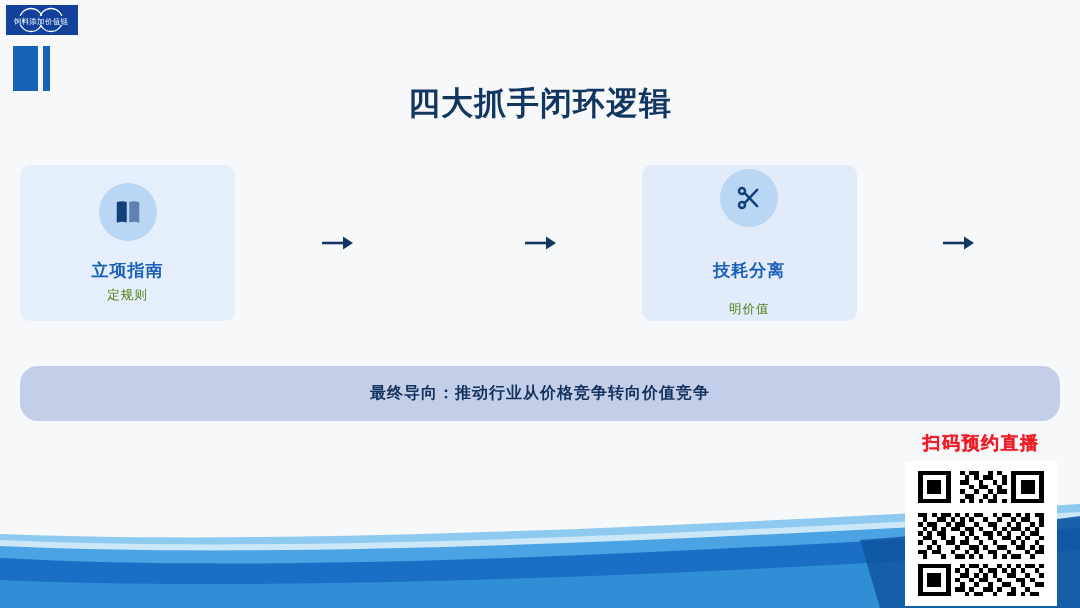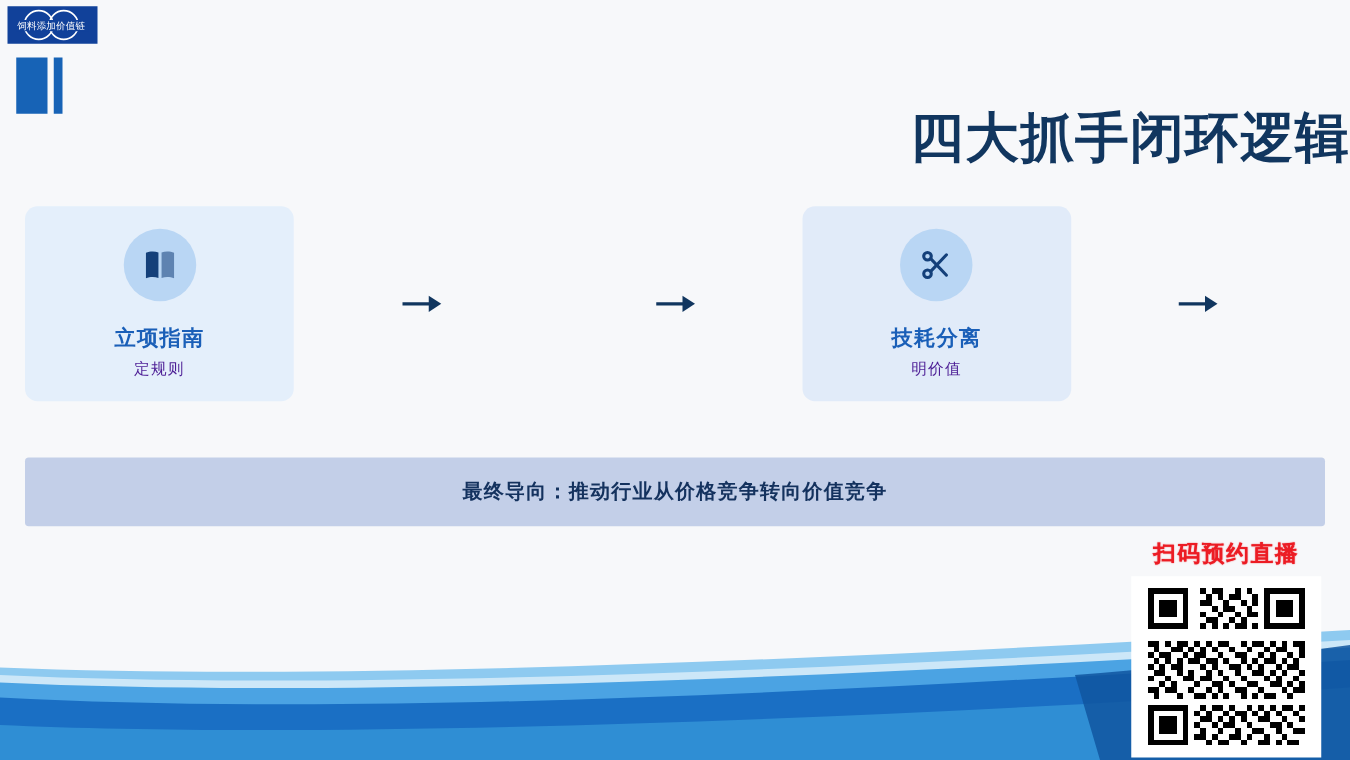--- a/index.html
+++ b/index.html
@@ -31,70 +31,70 @@
     width:25px; height:45px; background:#1763b6;
   }
   .brand-bar-b {
     position:absolute; left:43px; top:46px;
     width:7px; height:45px; background:#1763b6;
   }
 
   
   .title {
     position:absolute; left:0; top:82px; width:1080px;
-    text-align:right;
-    font-size:43px; font-weight:bold;
+    text-align:center;
+    font-size:32px; font-weight:bold;
     color:#11365f;
     letter-spacing:1px;
   }
 
   
   .flow {
     position:absolute; left:20px; top:164px;
     width:1040px; height:158px;
     display:flex; align-items:center;
   }
   .card {
     width:215px; height:156px;
     border-radius:10px;
     display:flex; flex-direction:column;
     align-items:center; justify-content:center;
     background:#e4effb;
   }
   .card.v2 { background:#e3edfa; }
-  .card.v3 { background:#e1ebf9; }
+  .card.v3 { background:#e1ebf9;gap:14px; }
   .card.v4 { background:#e6eef9; }
   .icon-circle {
     width:58px; height:58px; border-radius:50%;
     background:#b9d6f4;
     display:flex; align-items:center; justify-content:center;
     margin-bottom:18px;
   }
   .icon-circle svg { display:block; }
   .card-title {
     font-size:17px; font-weight:bold;
     color:#1a5fb8; letter-spacing:1px;
     margin-bottom:5px;
   }
   .card-sub {
-    font-size:12.5px; color:#4c1d95; letter-spacing:1px;
+    font-size:12.5px; color:#4d7c0f; letter-spacing:1px;
   }
   .arrow {
     flex:1 1 auto;
     display:flex; align-items:center; justify-content:center;
     color:#11365f;
   }
   .arrow svg { display:block; }
 
   
   .banner {
     position:absolute; left:20px; top:366px;
     width:1040px; height:55px;
     background:#c3cfe8;
-    border-radius:3px;
+    border-radius:18px;
     display:flex; align-items:center; justify-content:center;
     font-size:16px; font-weight:bold;
     color:#14325e; letter-spacing:1px;
   }
 
   
   .waves { position:absolute; left:0; bottom:0; width:1080px; height:120px; }
   .waves svg { display:block; width:1080px; height:120px; }
 
   

